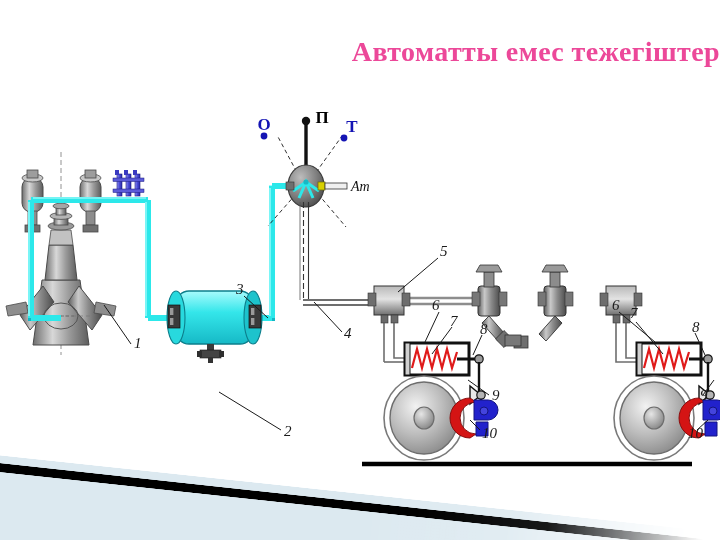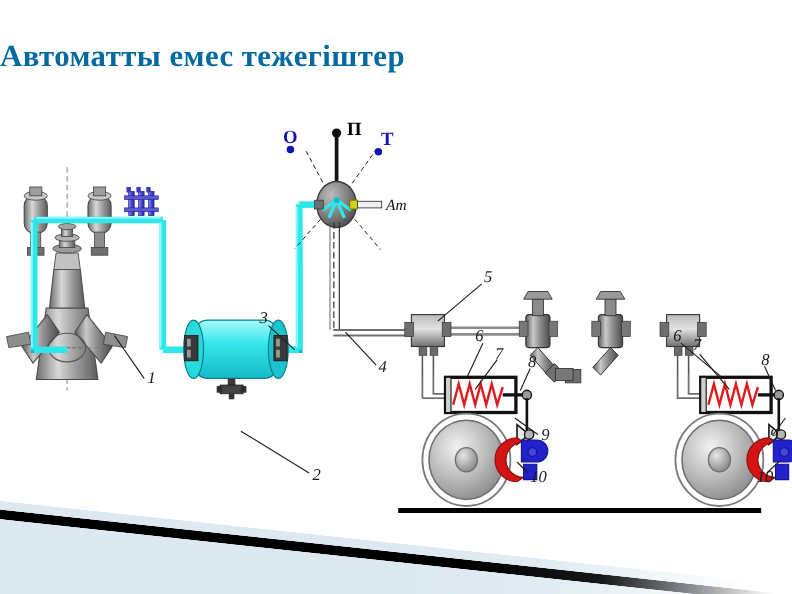--- a/index.html
+++ b/index.html
@@ -1,23 +1,23 @@
 <!DOCTYPE html>
 <html><head>
 <meta charset="utf-8">
 <style>
   html,body{margin:0;padding:0;}
   body{width:720px;height:540px;background:#ffffff;overflow:hidden;
        font-family:"Liberation Serif",serif;position:relative;}
   #slide{position:absolute;left:0;top:0;width:720px;height:540px;background:#fff;overflow:hidden;}
 
   
-  #title{position:absolute;left:0;top:36px;width:720px;text-align:left;
+  #title{position:absolute;left:0;top:36px;width:720px;text-align:right;
          font-family:"Liberation Serif",serif;font-weight:bold;font-size:28px;
-         color:#0369a1;letter-spacing:.4px;white-space:nowrap;}
+         color:#ec4899;letter-spacing:.4px;white-space:nowrap;}
 
   
   .band{position:absolute;pointer-events:none;}
   #band-light{left:-30px;top:452px;width:820px;height:120px;
       background:#dce9f0;
       transform:rotate(6.1deg);transform-origin:0 0;
       -webkit-mask-image:linear-gradient(to right,#000 0%,#000 48%,rgba(0,0,0,.85) 66%,rgba(0,0,0,0) 88%);
       mask-image:linear-gradient(to right,#000 0%,#000 48%,rgba(0,0,0,.85) 66%,rgba(0,0,0,0) 88%);}
   #band-dark{left:-10px;top:462px;width:780px;height:9px;background:#000;
       transform:rotate(6.15deg);transform-origin:0 0;

